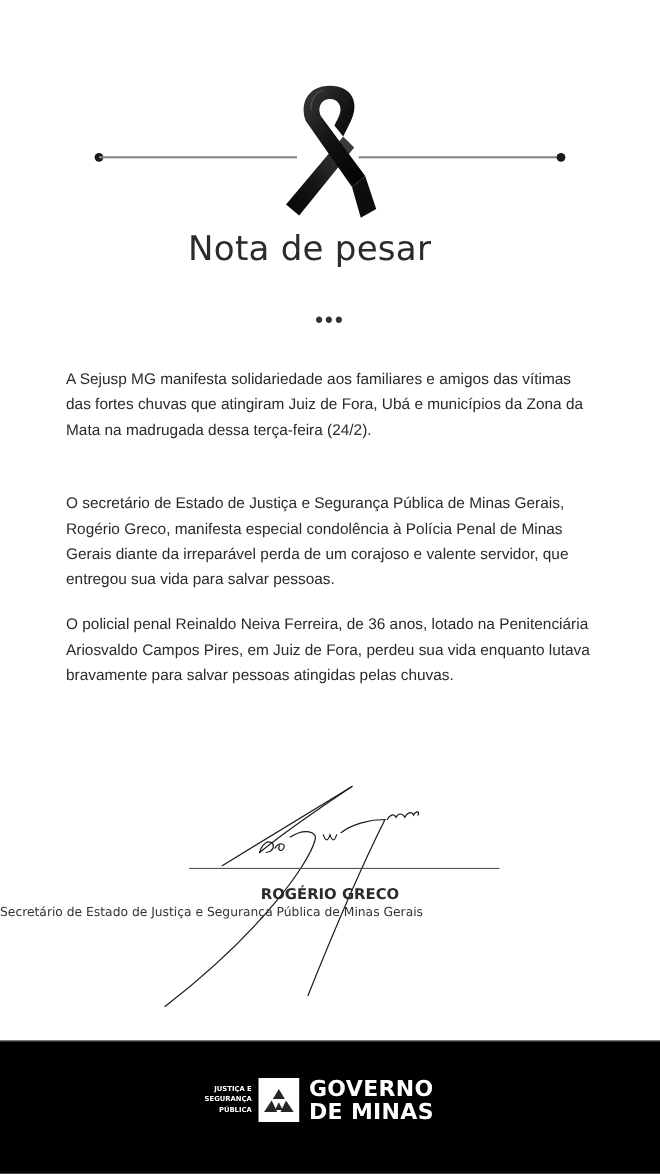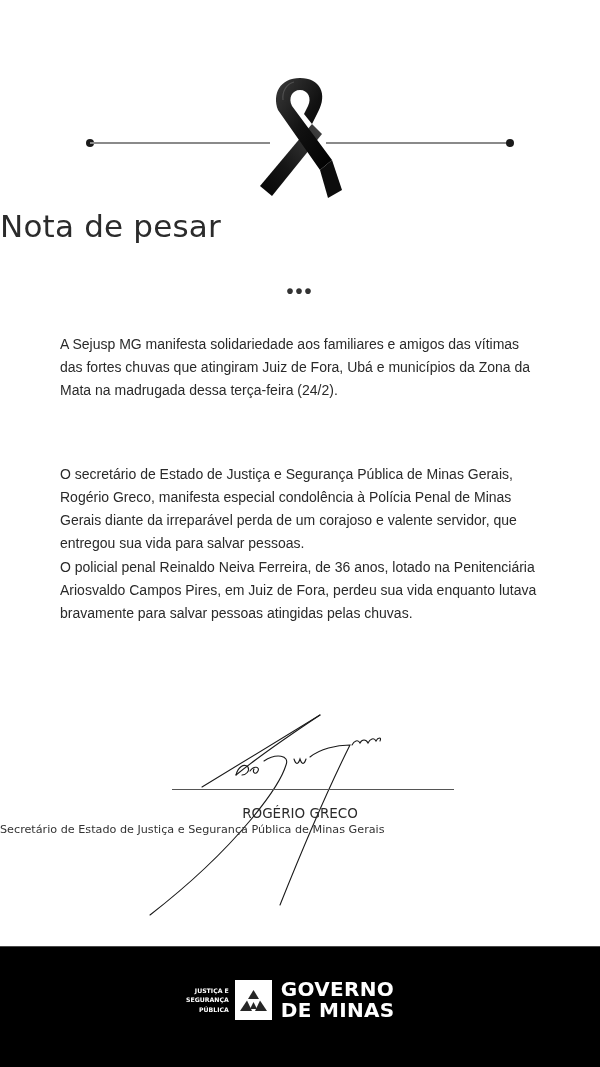--- a/index.html
+++ b/index.html
@@ -40,20 +40,21 @@
       top: 74px;
       width: 100px;
       height: 126px;
     }
 
     .title {
       position: absolute;
       top: 208px;
       left: 0;
       width: 563px;
+      text-align: center;
       font-family: "DejaVu Sans", sans-serif;
       font-size: 31px;
       font-weight: 500;
       color: #2b2b2b;
       letter-spacing: 0.2px;
     }
     .ellipsis {
       position: absolute;
       top: 280px;
       left: 0;
@@ -68,21 +69,21 @@
     .body-text {
       position: absolute;
       left: 60px;
       width: 480px;
       text-align: left;
       font-size: 14px;
       line-height: 23px;
       color: #2a2a2a;
     }
     .p1 { top: 333px; }
-    .p2 { top: 446px; margin-top: 17px; }
+    .p2 { top: 446px; }
     .p3 { top: 556px; }
 
     .signature {
       position: absolute;
       left: 140px;
       top: 705px;
       width: 280px;
       height: 215px;
     }
     .sig-line {
@@ -93,21 +94,21 @@
       height: 1px;
       background: #555;
     }
     .signer-name {
       position: absolute;
       top: 805px;
       left: 0;
       width: 600px;
       text-align: center;
       font-family: "DejaVu Sans", sans-serif;
-      font-weight: normal;
+      font-weight: bold;
       font-size: 13.5px;
       color: #2a2a2a;
     }
     .signer-role {
       position: absolute;
       top: 823px;
       left: 0;
       width: 600px;
       text-align: left;
       font-family: "DejaVu Sans", sans-serif;

